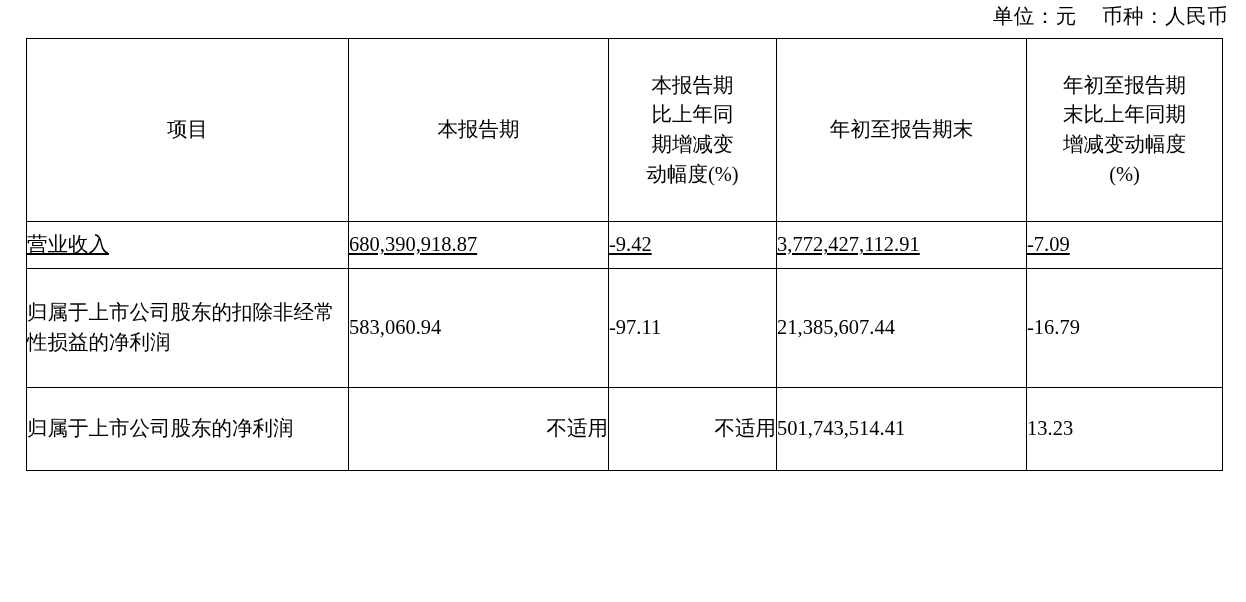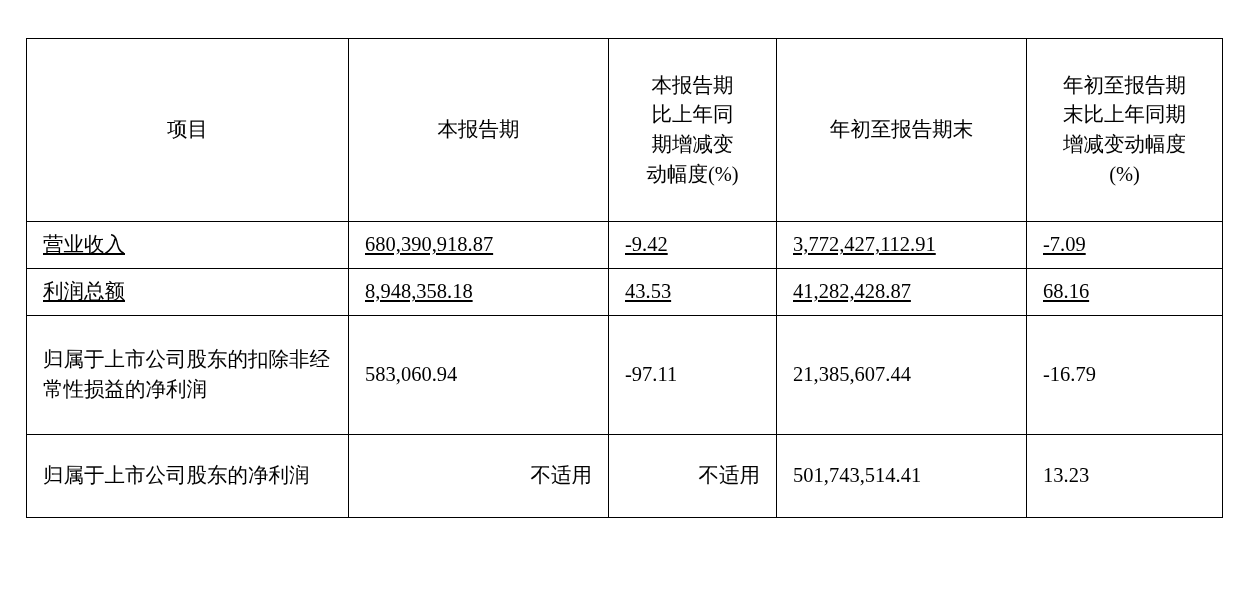--- a/index.html
+++ b/index.html
@@ -36,21 +36,21 @@
     position: absolute;
     top: 38px;
     left: 26px;
     width: 1196px;
     border-collapse: collapse;
     table-layout: fixed;
     font-size: 20.5px;
   }
   table.fin td {
     border: 1.2px solid #000000;
-    padding: 3px 16px;
+    padding: 3px 0;
     vertical-align: middle;
     line-height: 1.45;
   }
   col.c0 { width: 322px; }
   col.c1 { width: 260px; }
   col.c2 { width: 168px; }
   col.c3 { width: 250px; }
   col.c4 { width: 196px; }
 
   thead td {
@@ -77,20 +77,25 @@
   .r-1 td, .r-2 td { height: 40px; text-decoration: underline; }
   .r-3 td { height: 76px; }
   .r-4 td { height: 112px; }
   .r-5 td { height: 76px; }
 </style>
 </head>
 <body>
 
 <div class="page">
 
+  <div class="unit-line">
+    <span>单位：元</span>
+    <span class="gap"></span>
+    <span>币种：人民币</span>
+  </div>
 
   <table class="fin">
     <colgroup>
       <col class="c0">
         <col class="c1">
         <col class="c2">
         <col class="c3">
         <col class="c4">
     </colgroup>
     <thead>
@@ -113,27 +118,20 @@
       </tr>
     </thead>
     <tbody>
       <tr class="r-1">
         <td class="row-label">营业收入</td>
         <td class="num">680,390,918.87</td>
         <td class="num">-9.42</td>
         <td class="num">3,772,427,112.91</td>
         <td class="num">-7.09</td>
       </tr>
-      <tr class="r-2">
-        <td class="row-label">利润总额</td>
-        <td class="num">8,948,358.18</td>
-        <td class="num">43.53</td>
-        <td class="num">41,282,428.87</td>
-        <td class="num">68.16</td>
-      </tr>
       <tr class="r-4">
         <td class="row-label">归属于上市公司股东的扣除非经常性损益的净利润</td>
         <td class="num">583,060.94</td>
         <td class="num">-97.11</td>
         <td class="num">21,385,607.44</td>
         <td class="num">-16.79</td>
       </tr>
       <tr class="r-5">
         <td class="row-label">归属于上市公司股东的净利润</td>
         <td class="ctr">不适用</td>

